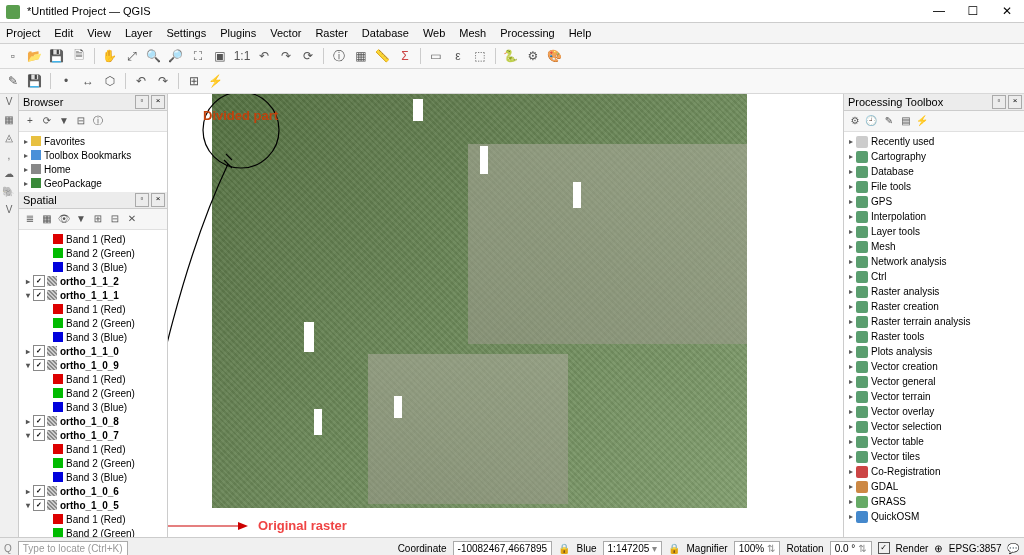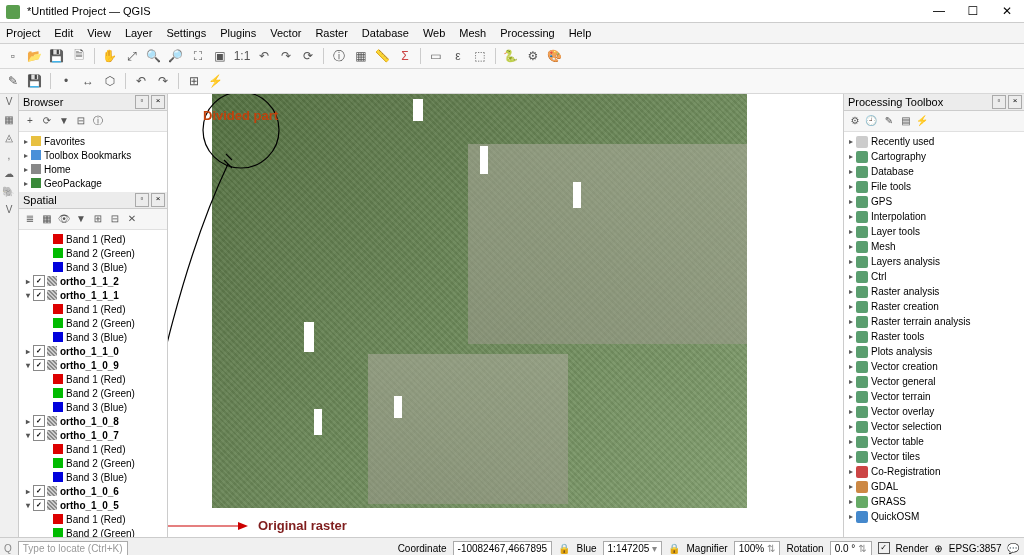--- a/index.html
+++ b/index.html
@@ -327,21 +327,21 @@
 
     <svg class="annot-svg" style="left:-148px;top:30px" width="230" height="400">
       <path d="M208,40 C170,120 130,260 115,395" fill="none" stroke="#000" stroke-width="1.2"></path>
       <path d="M204,36 L212,44 M212,36 L206,30" stroke="#000" stroke-width="1.2"></path>
     </svg>
 
     <svg class="annot-svg" style="left:-80px;top:422px" width="180" height="20">
       <line x1="0" y1="10" x2="155" y2="10" stroke="#c00" stroke-width="1.2"></line>
       <polygon points="160,10 150,6 150,14" fill="#c00"></polygon>
     </svg>
-    <div class="annot" style="left:90px;top:424px;color:#7f1d1d">Original raster</div>
+    <div class="annot" style="left:90px;top:424px;color:#ef4444">Original raster</div>
   </div>
 
   <div class="rightpanel">
     <div class="panelheader">
       <span>Processing Toolbox</span>
       <div class="pctl">
           <div>▫</div>
           <div>×</div>
         </div>
     </div>
@@ -389,21 +389,21 @@
           <span>Layer tools</span>
         </div>
         <div class="pnode">
           <span class="arrow">▸</span>
           <span class="pico" style="background:#5a9e6f"></span>
           <span>Mesh</span>
         </div>
         <div class="pnode">
           <span class="arrow">▸</span>
           <span class="pico" style="background:#5a9e6f"></span>
-          <span>Layers analysis</span>
+          <span>Network analysis</span>
         </div>
         <div class="pnode">
           <span class="arrow">▸</span>
           <span class="pico" style="background:#5a9e6f"></span>
           <span>Ctrl</span>
         </div>
         <div class="pnode">
           <span class="arrow">▸</span>
           <span class="pico" style="background:#5a9e6f"></span>
           <span>Raster analysis</span>

